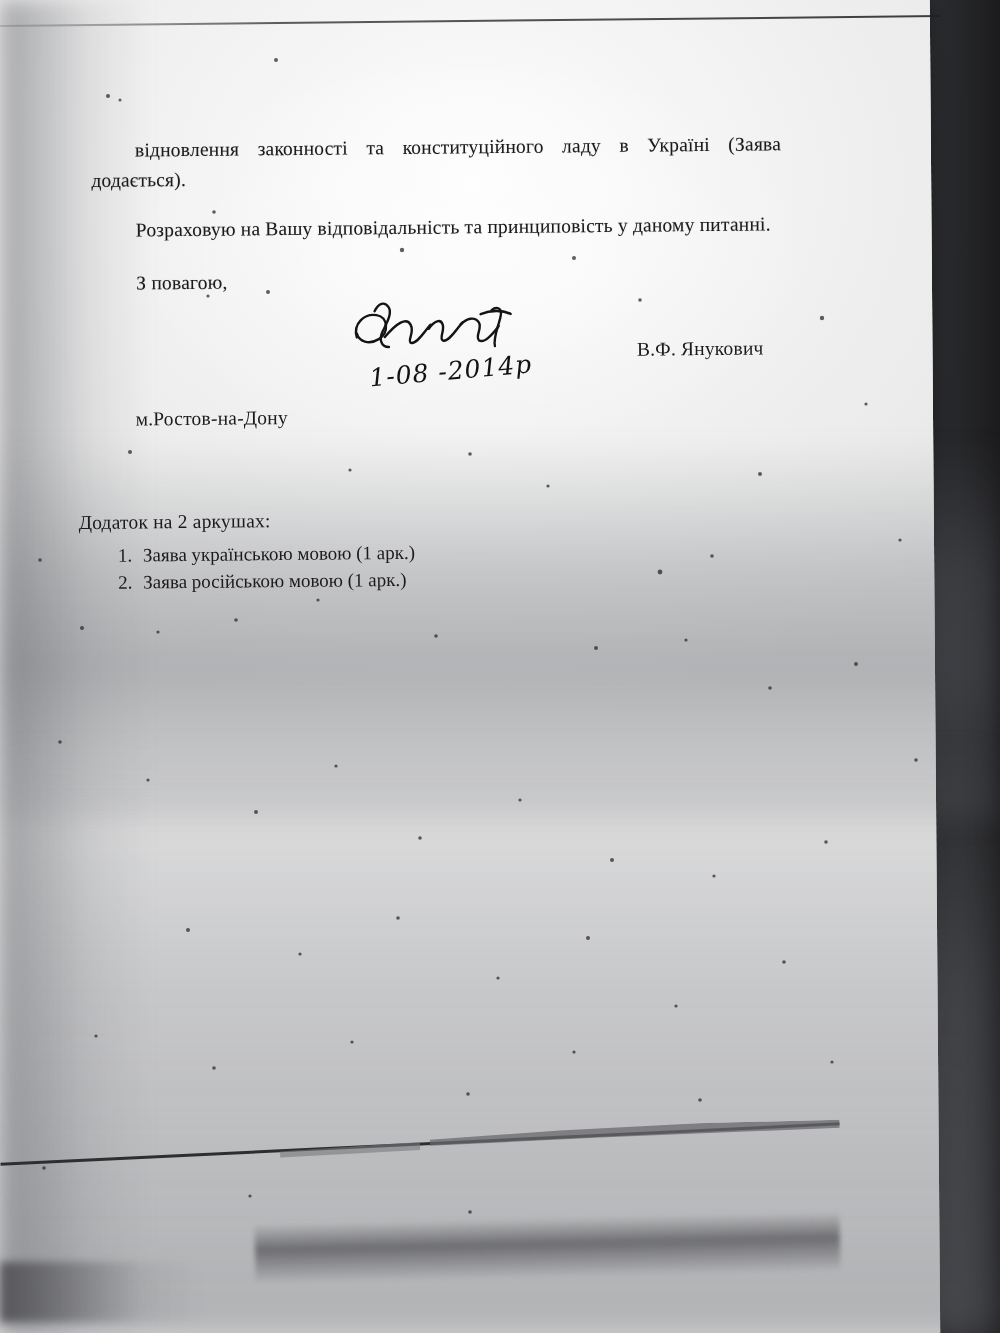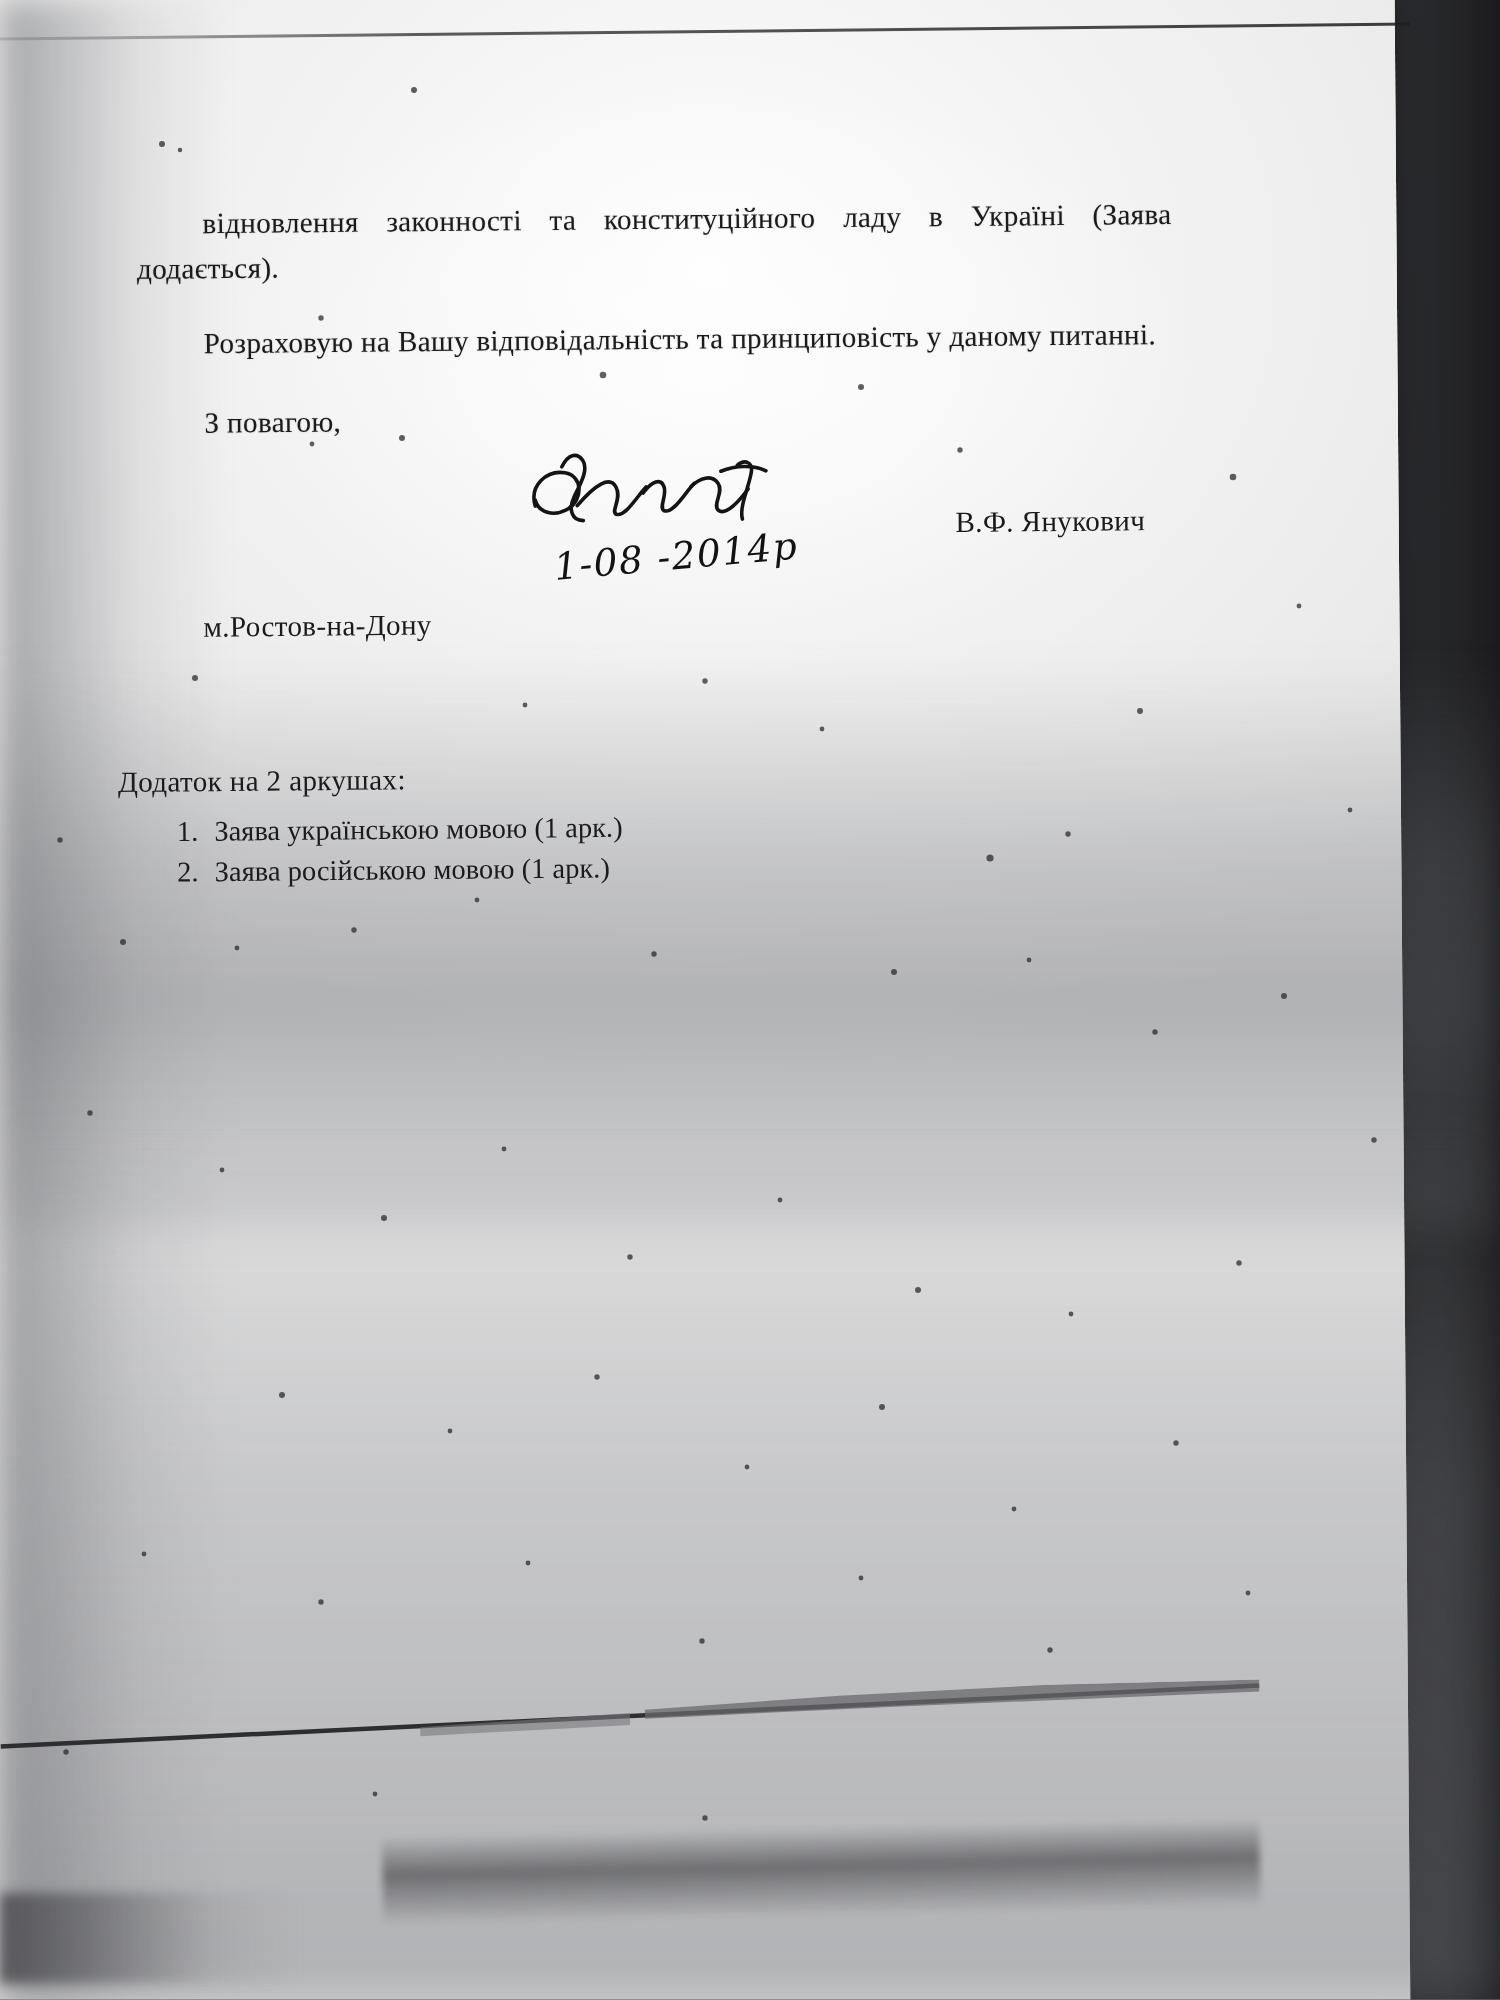--- a/index.html
+++ b/index.html
@@ -5,21 +5,21 @@
   html, body {
     margin: 0;
     padding: 0;
     background: #0b0b0c;
   }
   #page {
     position: relative;
     width: 1000px;
     height: 1333px;
     overflow: hidden;
-    background: #5eead4;
+    background: #14b8a6;
     font-family: "Liberation Serif", serif;
   }
 
   
   .sheet {
     position: absolute;
     left: -20px;
     top: -8px;
     width: 955px;
     height: 1360px;

